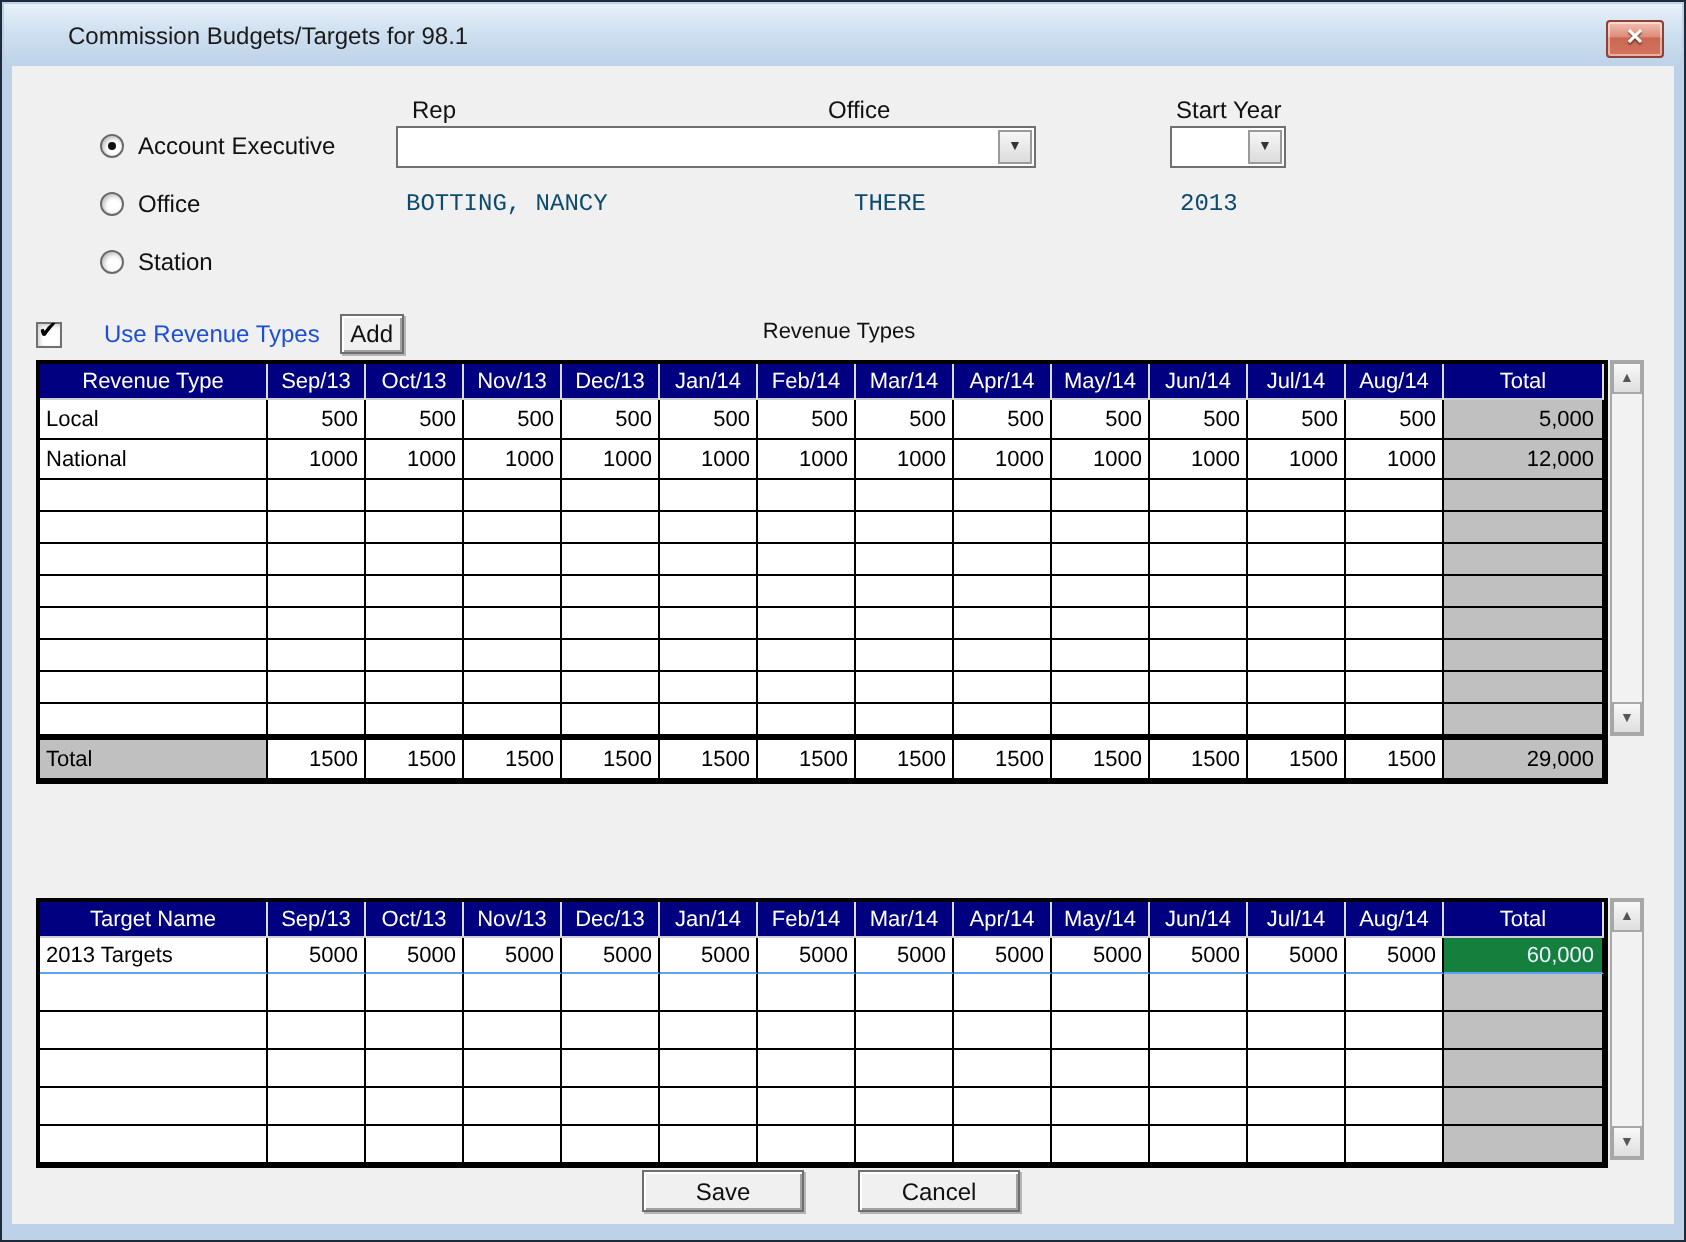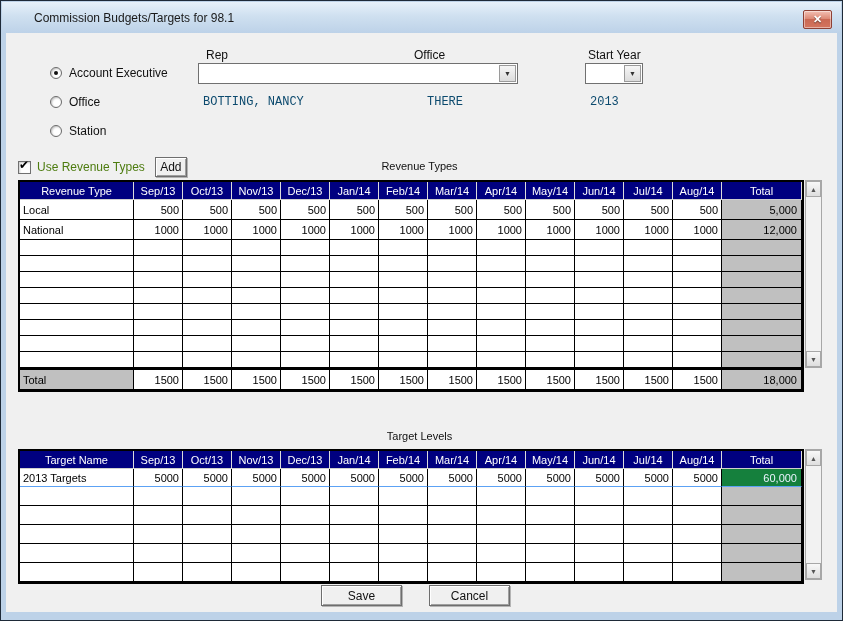--- a/index.html
+++ b/index.html
@@ -21,21 +21,21 @@
   .field-label{position:absolute;font-size:12px;color:#111;}
   .combo{position:absolute;height:21px;background:#fff;border:1px solid #707070;display:flex;align-items:center;}
   .combo .combo-text{font-family:"Liberation Mono",monospace;font-size:12px;color:#0c4a6e;position:absolute;top:3px;white-space:pre;margin-top:28px;}
   .combo .drop-btn{position:absolute;right:1px;top:1px;bottom:1px;width:17px;background:linear-gradient(#f6f6f6,#dcdcdc);border:1px solid #9a9a9a;display:flex;align-items:center;justify-content:center;cursor:pointer;}
   .drop-btn span{font-size:7px;color:#333;line-height:1;}
 
   
   .chk-row{position:absolute;left:12px;top:124px;display:flex;align-items:center;}
   .checkbox{width:13px;height:13px;background:#fff;border:1px solid #707070;position:relative;cursor:pointer;box-shadow:inset 1px 1px 2px rgba(0,0,0,.2);}
   .checkbox span{position:absolute;left:0px;top:-3px;font-size:12px;color:#000;line-height:1;}
-  .chk-label{font-size:12px;color:#4d7c0f;margin-left:6px;}
+  .chk-label{font-size:12px;color:#1d4ed8;margin-left:21px;}
   .btn{background:#f0f0f0;border:1px solid #6e6e6e;box-shadow:inset 1px 1px 0 #ffffff,inset -1px -1px 0 #9f9f9f,1px 1px 0 rgba(0,0,0,.25);font-size:12px;color:#111;display:flex;align-items:center;justify-content:center;cursor:pointer;font-family:"Liberation Sans",sans-serif;}
   .add-btn{margin-left:10px;width:32px;height:20px;}
   .caption{position:absolute;left:12px;width:803px;text-align:center;font-size:11px;color:#111;}
 
   
   .tablewrap{position:absolute;left:12px;display:flex;align-items:flex-start;}
   .grid{border:2px solid #000;background:#fff;}
   .trow{display:flex;}
   .c{border-right:1px solid #000;border-bottom:1px solid #000;font-size:11px;color:#000;display:flex;align-items:center;overflow:hidden;}
   .c.name{width:114px;padding-left:3px;}
@@ -302,35 +302,34 @@
             <div class="c m">1500</div>
             <div class="c m">1500</div>
             <div class="c m">1500</div>
             <div class="c m">1500</div>
             <div class="c m">1500</div>
             <div class="c m">1500</div>
             <div class="c m">1500</div>
             <div class="c m">1500</div>
             <div class="c m">1500</div>
             <div class="c m">1500</div>
-            <div class="c tot gray">18,000</div>
+            <div class="c tot gray">29,000</div>
           </div>
         </div>
       <div class="sb" style="height:188px;">
         <div class="sb-btn">
             <span>▲</span>
           </div>
         <div class="sb-track"></div>
         <div class="sb-btn">
             <span>▼</span>
           </div>
       </div>
     </div>
 
-    <div class="caption" style="top:397px;">Target Levels</div>
 
     <div class="tablewrap" style="top:416px;">
       <div class="grid" id="tgt-grid">
           <div class="trow thead">
             <div class="c name th">Target Name</div>
             <div class="c m th">Sep/13</div>
             <div class="c m th">Oct/13</div>
             <div class="c m th">Nov/13</div>
             <div class="c m th">Dec/13</div>
             <div class="c m th">Jan/14</div>

